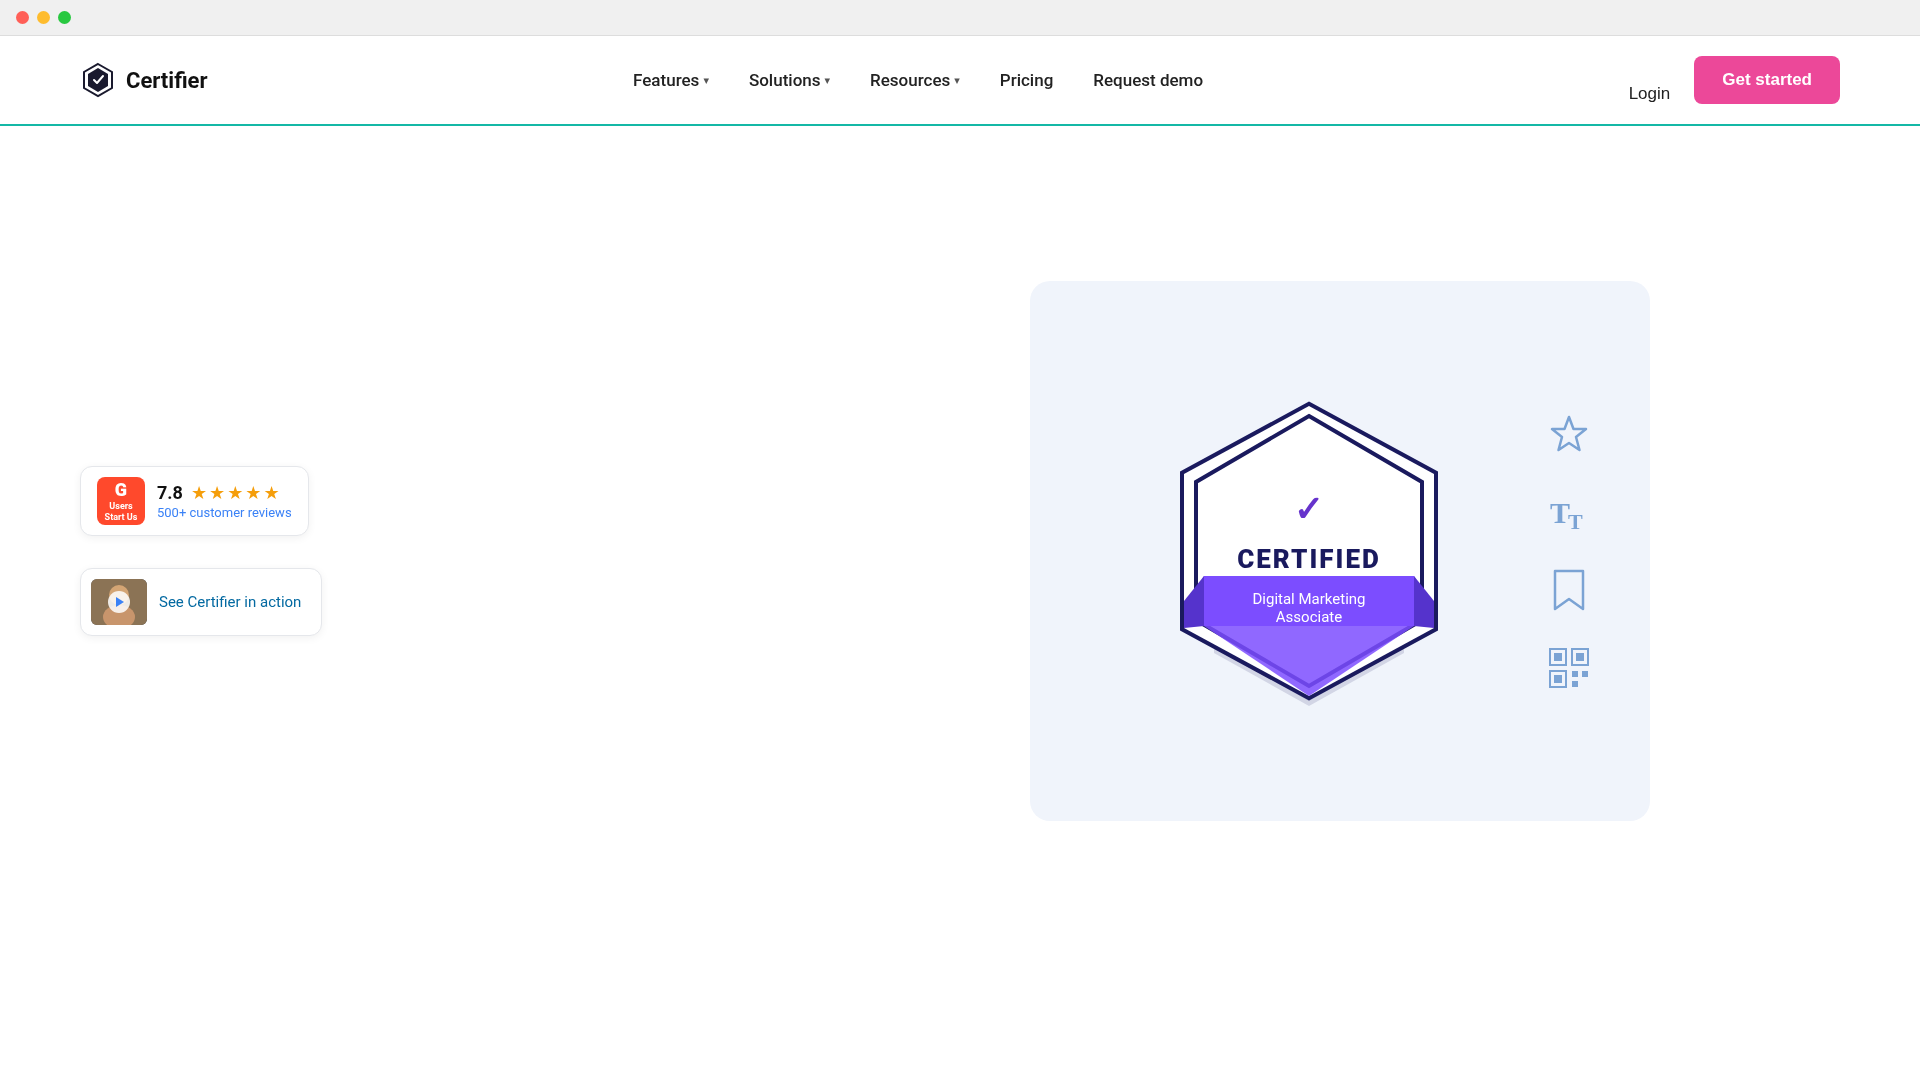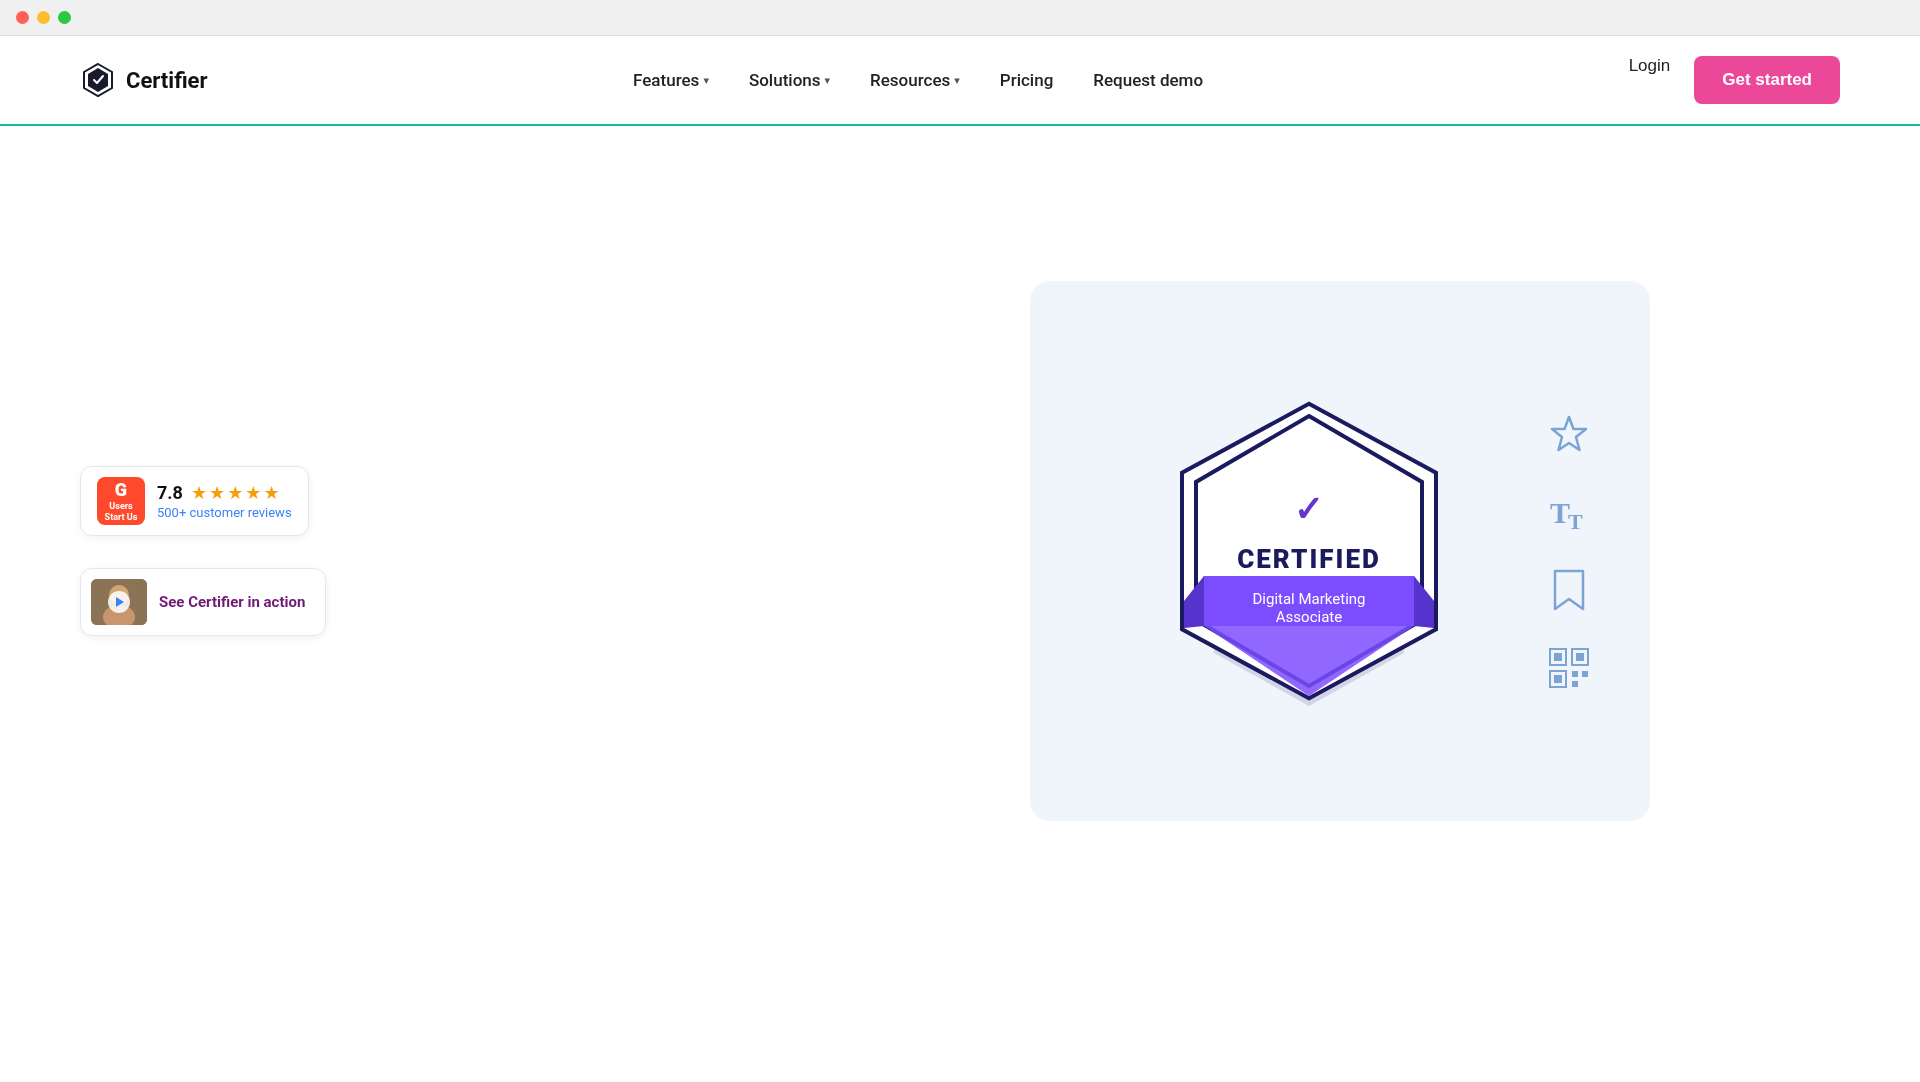--- a/index.html
+++ b/index.html
@@ -66,21 +66,21 @@
       display: flex;
       align-items: center;
       gap: 4px;
     }
     .nav-links li a .chevron {
       font-size: 11px;
       color: #555;
     }
     .nav-actions {
       display: flex;
-      align-items: flex-start;
+      align-items: flex-end;
       gap: 24px;
     }
     .login-btn {
       font-size: 17px;
       font-weight: 500;
       color: #222;
       text-decoration: none;
       background: none;
       border: none;
       cursor: pointer;
@@ -231,22 +231,22 @@
     }
     .play-triangle {
       width: 0; height: 0;
       border-top: 5px solid transparent;
       border-bottom: 5px solid transparent;
       border-left: 8px solid #3b82f6;
       margin-left: 2px;
     }
     .video-label {
       font-size: 15px;
-      color: #701a75;
-      font-weight: 700;
+      color: #0369a1;
+      font-weight: 400;
     }
 
     
     .hero-right {
       flex: 1;
       display: flex;
       justify-content: center;
       align-items: center;
     }
     .badge-card {

